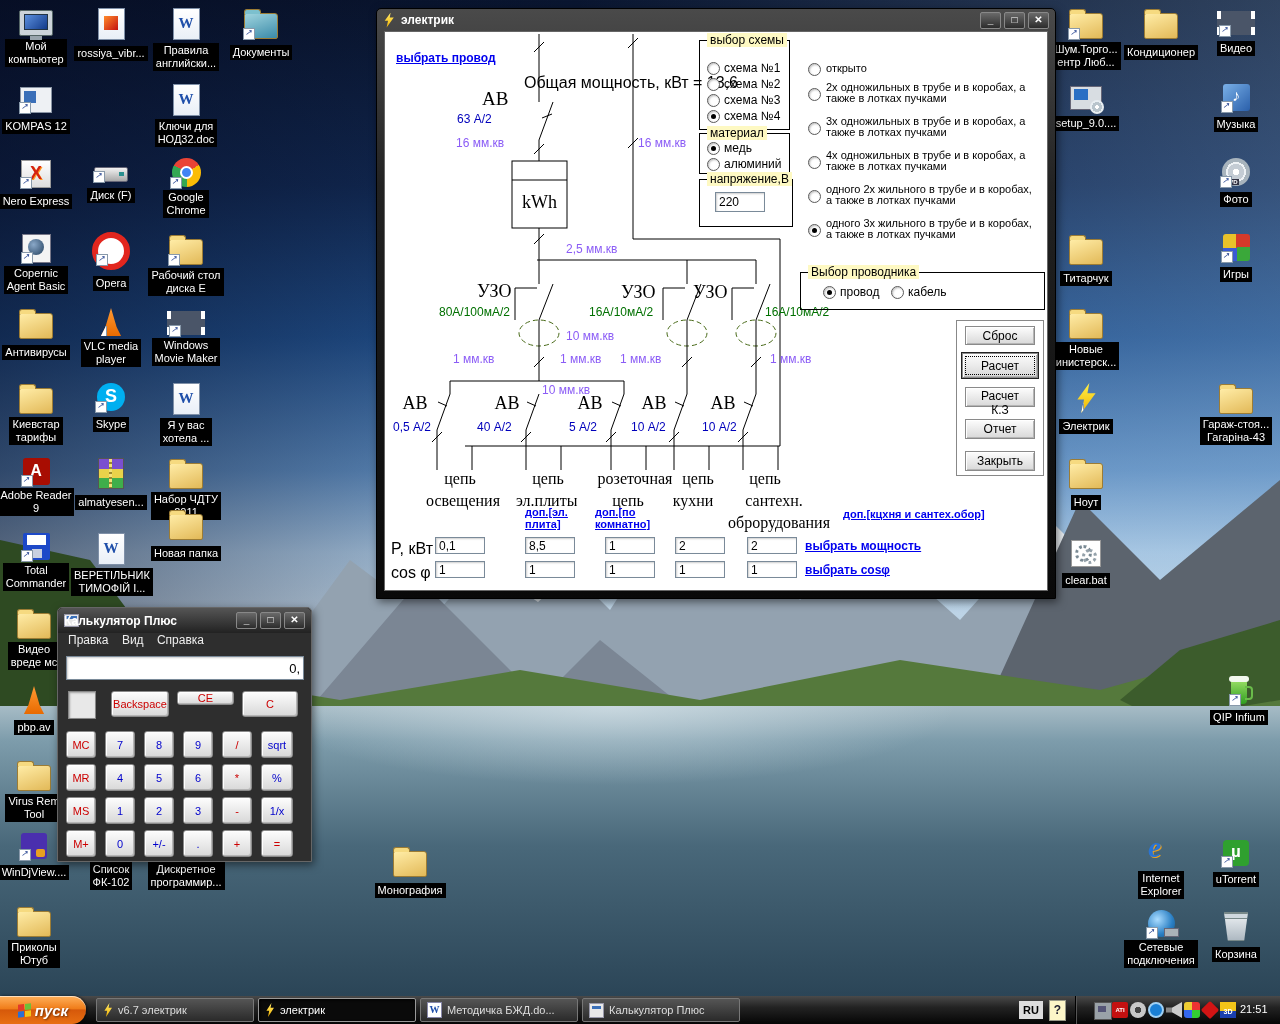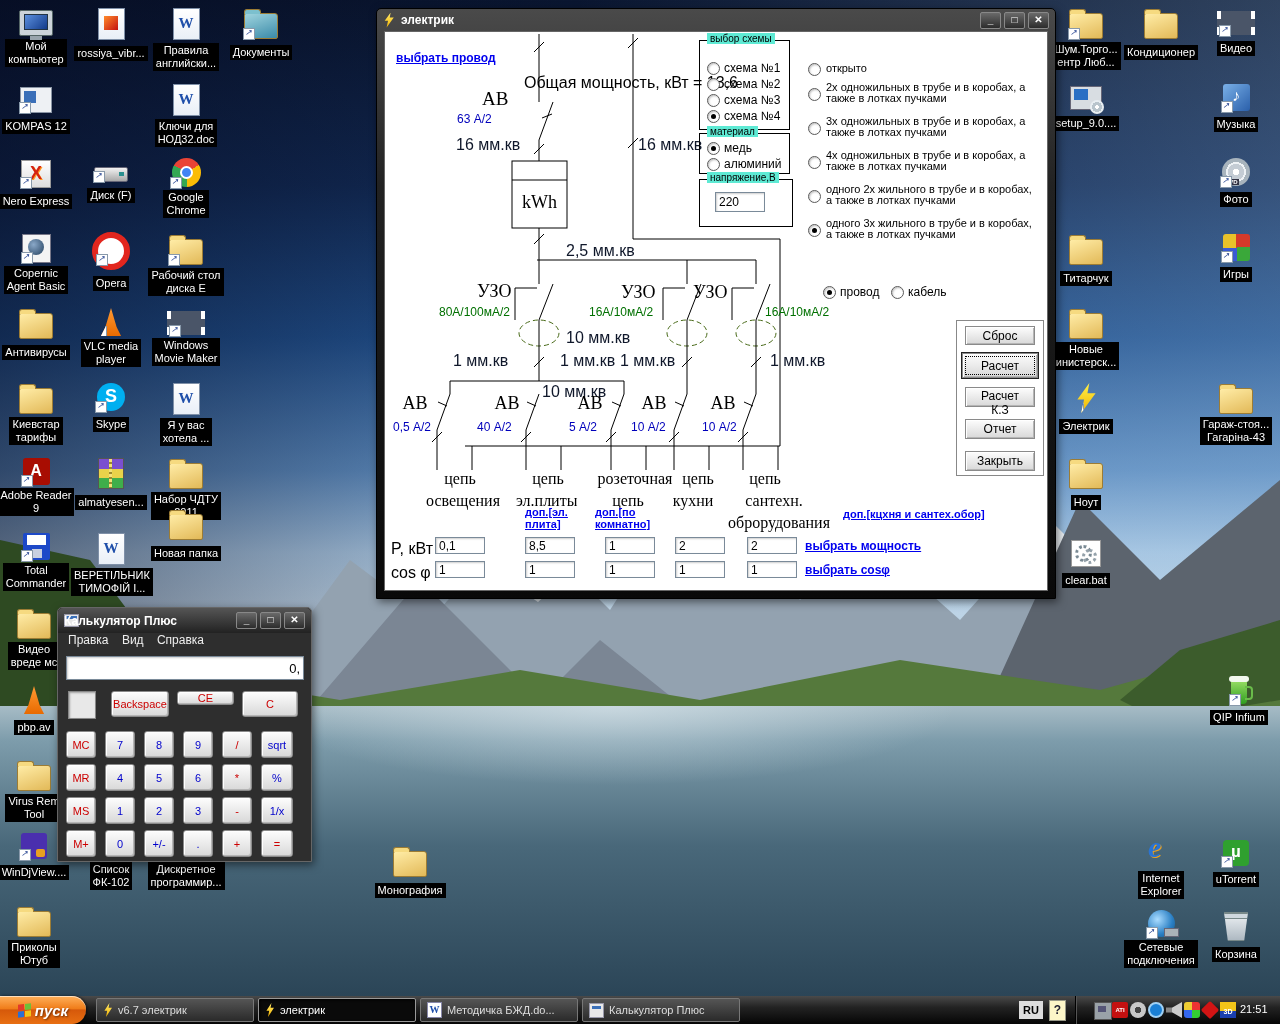--- a/index.html
+++ b/index.html
@@ -72,34 +72,34 @@
 .i-net{width:27px;height:27px;border-radius:50%;background:radial-gradient(circle at 35% 35%,#aadcff,#2a7fc4 60%,#16507e)}
 .i-net::after{content:"";position:absolute;right:-4px;bottom:0;width:13px;height:7px;background:#aab2b8;border:1px solid #667}
 .i-bin{width:22px;height:27px;margin-top:2px;background:linear-gradient(#eef2f5,#aeb9c2);border:1px solid #788;clip-path:polygon(0 0,100% 0,84% 100%,16% 100%)}
 .i-bin::before{content:"";position:absolute;left:-2px;top:0;width:26px;height:4px;background:#cfd8de;border:1px solid #788}
 
 
 .btn3d{background:linear-gradient(180deg,#fdfdfd,#e7e7e7 60%,#d8d8d8);border:1px solid #8a8a8a;box-shadow:inset 1px 1px 0 #fff,inset -1px -1px 0 #b5b5b5;font:12px "Liberation Sans",sans-serif;color:#000;text-align:center;cursor:pointer}
 .rb{position:absolute;width:11px;height:11px;border-radius:50%;background:#fff;border:1px solid #5a5a5a;box-shadow:inset 1px 1px 2px rgba(0,0,0,.25)}
 .rb.on::after{content:"";position:absolute;left:3px;top:3px;width:5px;height:5px;border-radius:50%;background:#000}
 .gb{position:absolute;border:1px solid #000}
-.gt{position:absolute;top:-8px;left:7px;background:#5eead4;padding:0 3px;font-size:10px;white-space:nowrap}
+.gt{position:absolute;top:-8px;left:7px;background:#fef9c3;padding:0 3px;font-size:12px;white-space:nowrap}
 
 
 .ewin{position:absolute;left:376px;top:8px;width:678px;height:589px;background:linear-gradient(180deg,#4a4a4a,#222 30%,#090909);border:1px solid #000;border-radius:5px 5px 0 0;box-shadow:2px 3px 8px rgba(0,0,0,.5)}
 .etitle{position:absolute;left:0;top:0;right:0;height:22px;display:flex;align-items:center;padding:0 6px;color:#fff;font:bold 12px "Liberation Sans",sans-serif}
 .tbolt{width:12px;height:15px;margin-right:6px;background:linear-gradient(#ffe96a,#f4b400);clip-path:polygon(64% 0,14% 55%,42% 55%,30% 100%,90% 34%,56% 34%)}
 .wbtns{margin-left:auto;display:flex;gap:3px}
 .wbtn{width:19px;height:15px;background:linear-gradient(#6a6a6a,#2c2c2c);border:1px solid #888;border-radius:2px;color:#fff;font:bold 10px/13px "Liberation Sans",sans-serif;text-align:center;cursor:pointer}
 .ebody{position:absolute;left:7px;top:22px;width:662px;height:558px;background:#fff;border:1px solid #666}
 .ebody *{position:absolute}
 .alink{color:#0000ee;font:bold 12px "Liberation Sans",sans-serif;text-decoration:underline;cursor:pointer;white-space:nowrap}
 .alink.wrap{white-space:normal}
 .t-serif{font-family:"Liberation Serif",serif;color:#000;white-space:pre}
-.t-red{color:#0f172a;font-size:16px;white-space:nowrap}
+.t-red{color:#8b5cf6;font-size:12px;white-space:nowrap}
 .t-blue{color:#0000bb;font-size:12px;white-space:nowrap}
 .t-green{color:#007000;font-size:12px;white-space:nowrap}
 .t-blk{color:#000;font-size:16px;white-space:nowrap}
 .fld{border:1px solid #7a8a99;box-shadow:inset 1px 1px 2px rgba(0,0,0,.2);font:12px "Liberation Sans",sans-serif;padding:0 3px;background:#fff}
 .rlabel{font-size:12px;color:#000;white-space:nowrap}
 .rlabel.sm{font-size:11px;line-height:11px;white-space:normal;width:206px}
 .focuswrap{border:1px solid #222}
 .focuswrap .btn3d{width:100%;height:100%;outline:1px dotted #000;outline-offset:-4px}
 
 
@@ -452,20 +452,23 @@
       <span class="rlabel sm" style="left:441px;top:50px">2х одножильных в трубе и в коробах, а также в лотках пучками</span>
     <span class="rb" style="left:423px;top:90px"></span>
       <span class="rlabel sm" style="left:441px;top:84px">3х одножильных в трубе и в коробах, а также в лотках пучками</span>
     <span class="rb" style="left:423px;top:124px"></span>
       <span class="rlabel sm" style="left:441px;top:118px">4х одножильных в трубе и в коробах, а также в лотках пучками</span>
     <span class="rb" style="left:423px;top:158px"></span>
       <span class="rlabel sm" style="left:441px;top:152px">одного 2х жильного в трубе и в коробах, а также в лотках пучками</span>
     <span class="rb on" style="left:423px;top:192px"></span>
       <span class="rlabel sm" style="left:441px;top:186px">одного 3х жильного в трубе и в коробах, а также в лотках пучками</span>
 
+    <div class="gb" style="left:415px;top:240px;width:243px;height:36px">
+      <span class="gt">Выбор проводника</span>
+    </div>
     <span class="rb on" style="left:438px;top:254px"></span>
       <span class="rlabel" style="left:455px;top:253px">провод</span>
     <span class="rb" style="left:506px;top:254px"></span>
       <span class="rlabel" style="left:523px;top:253px">кабель</span>
 
     <div class="gb" style="left:571px;top:288px;width:86px;height:154px;border-color:#888"></div>
     <button class="btn3d" style="left:580px;top:294px;width:70px;height:19px">Сброс</button>
     <div class="focuswrap" style="left:576px;top:320px;width:76px;height:25px">
       <button class="btn3d">Расчет</button>
     </div>

